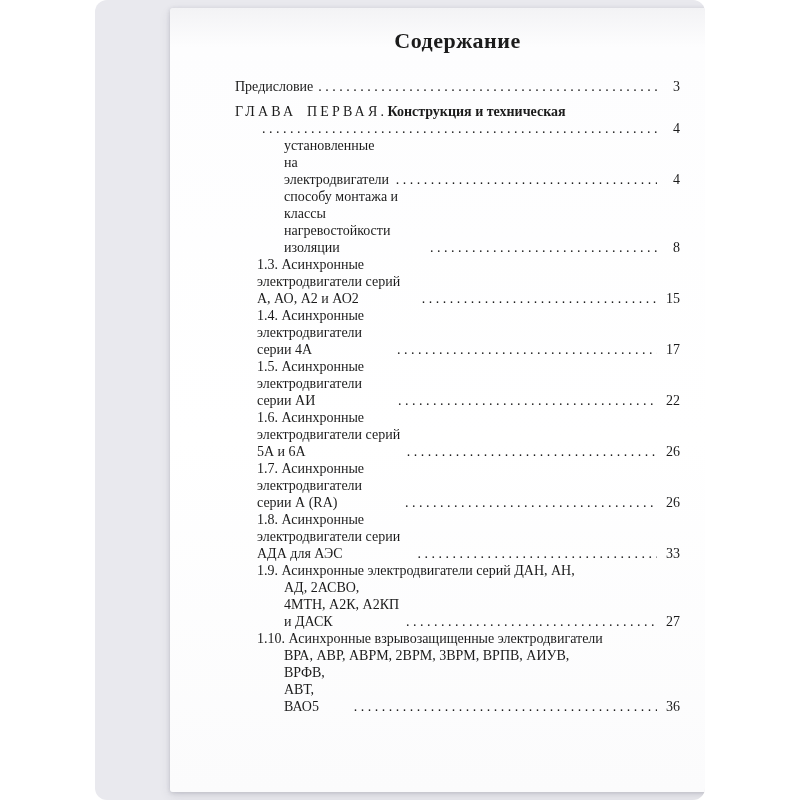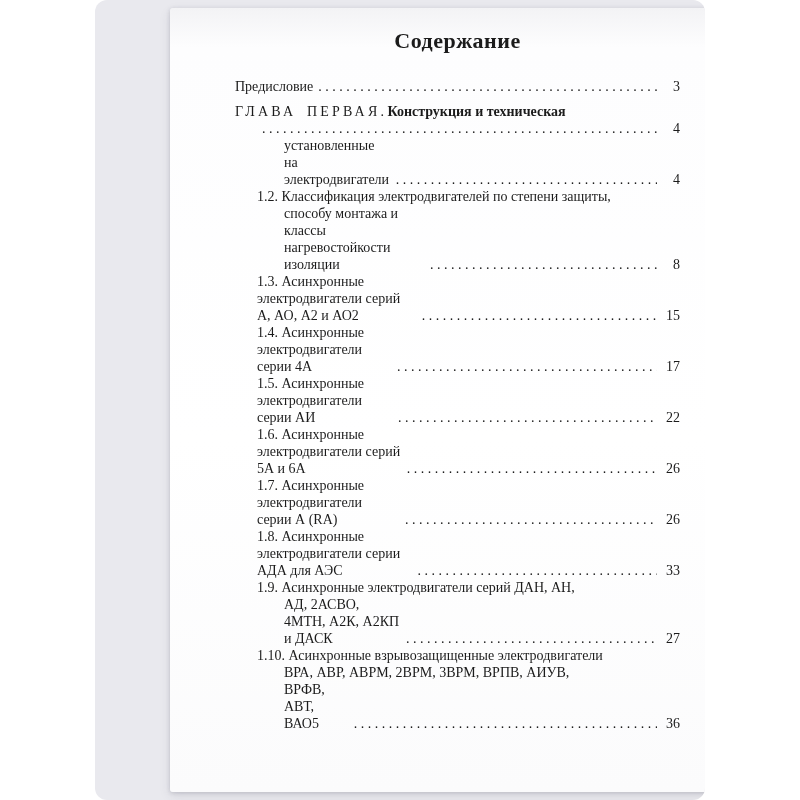--- a/index.html
+++ b/index.html
@@ -95,23 +95,20 @@
           </div>
         </div>
         <div class="toc-entry">
           <div class="toc-line ind2">
             <span class="text-wrap"><span class="seg normal">установленные на электродвигатели</span></span>
             <span class="leader"></span>
             <span class="pageno">4</span>
           </div>
         </div>
         <div class="toc-entry">
-          <div class="toc-line ind1">
-            <span class="text-wrap"><span class="seg normal">1.2. Классификация электродвигателей по степени защиты,</span></span>
-          </div>
           <div class="toc-line ind2">
             <span class="text-wrap"><span class="seg normal">способу монтажа и классы нагревостойкости изоляции</span></span>
             <span class="leader"></span>
             <span class="pageno">8</span>
           </div>
         </div>
         <div class="toc-entry">
           <div class="toc-line ind1">
             <span class="text-wrap"><span class="seg normal">1.3. Асинхронные электродвигатели серий А, АО, А2 и АО2</span></span>
             <span class="leader"></span>

